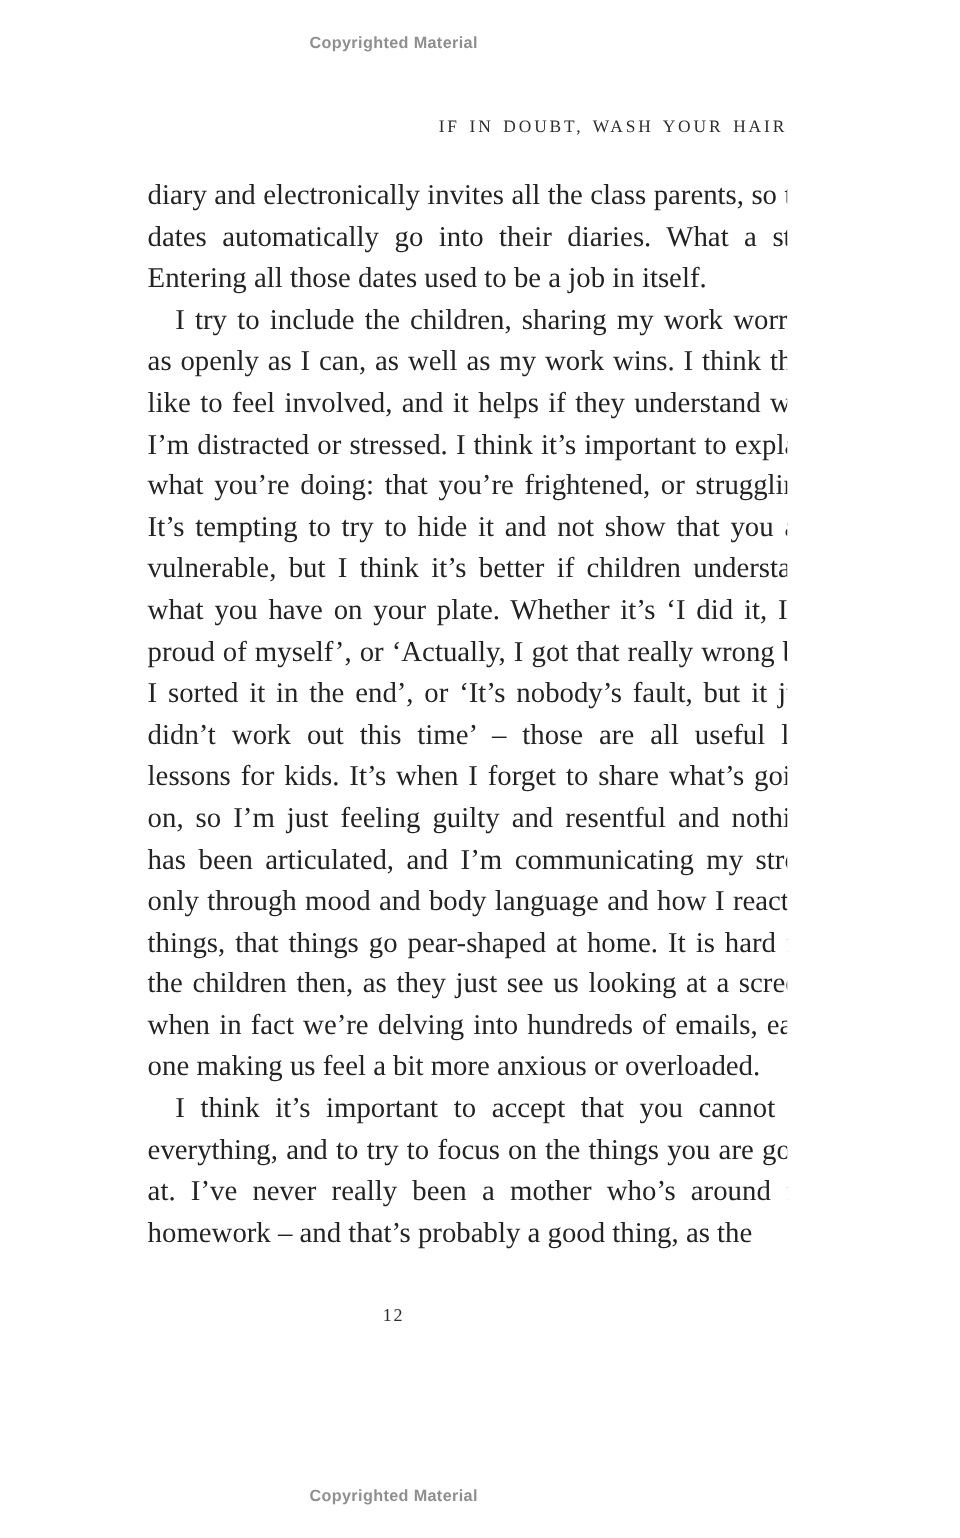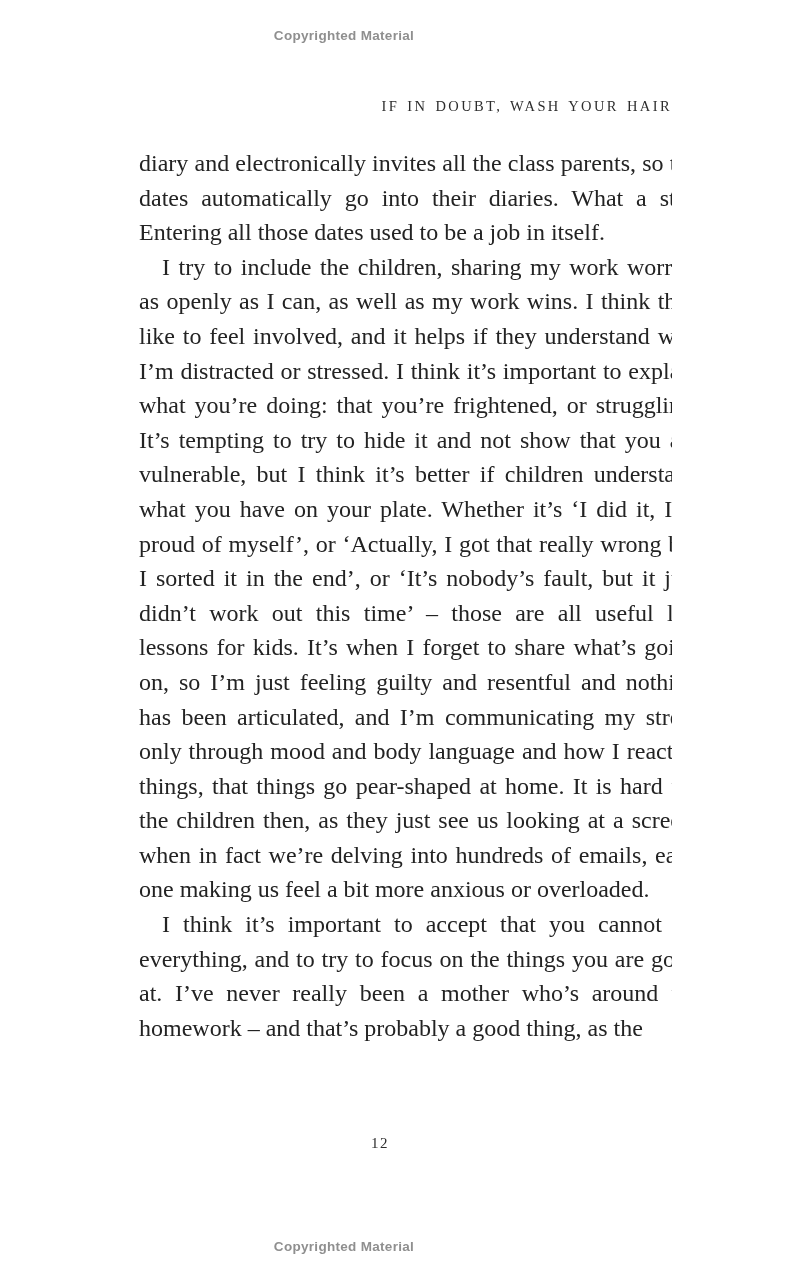--- a/index.html
+++ b/index.html
@@ -9,21 +9,20 @@
     --notice-color: #8f8f8f;
   }
   html,body{margin:0;padding:0;background:#ffffff;}
   .page{
     position:relative;
     width:656px;
     height:1282px;
     background:var(--bg);
     overflow:hidden;
     font-family:"Liberation Serif", serif;
-    margin-left:16px;
   }
   .notice{
     position:absolute;
     left:0;
     width:100%;
     text-align:center;
     font-family:"Liberation Sans", sans-serif;
     font-weight:bold;
     font-size:13.5px;
     letter-spacing:0.3px;
@@ -50,28 +49,27 @@
     font-size:24px;
     line-height:34.6px;
     color:var(--text-color);
     text-align:justify;
     text-justify:inter-word;
   }
   .para{ margin:0; padding:0; }
   .para.indent{ text-indent:23px; }
   .page-number{
     position:absolute;
-    top:1135px;
+    top:1089px;
     left:0;
     width:100%;
     text-align:center;
     font-size:15px;
     letter-spacing:1.5px;
     color:var(--header-color);
-    padding-left:36px;
   }
 </style>
 </head>
 <body>
 
 <div class="page">
   <div class="notice top">Copyrighted Material</div>
 
   <div class="running-header">IF IN DOUBT, WASH YOUR HAIR</div>
 

